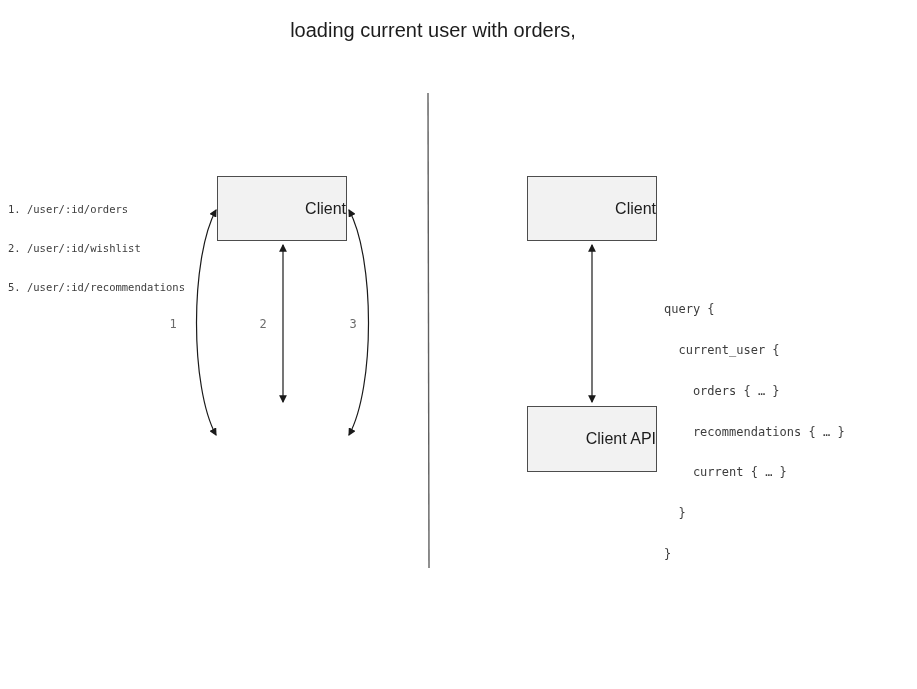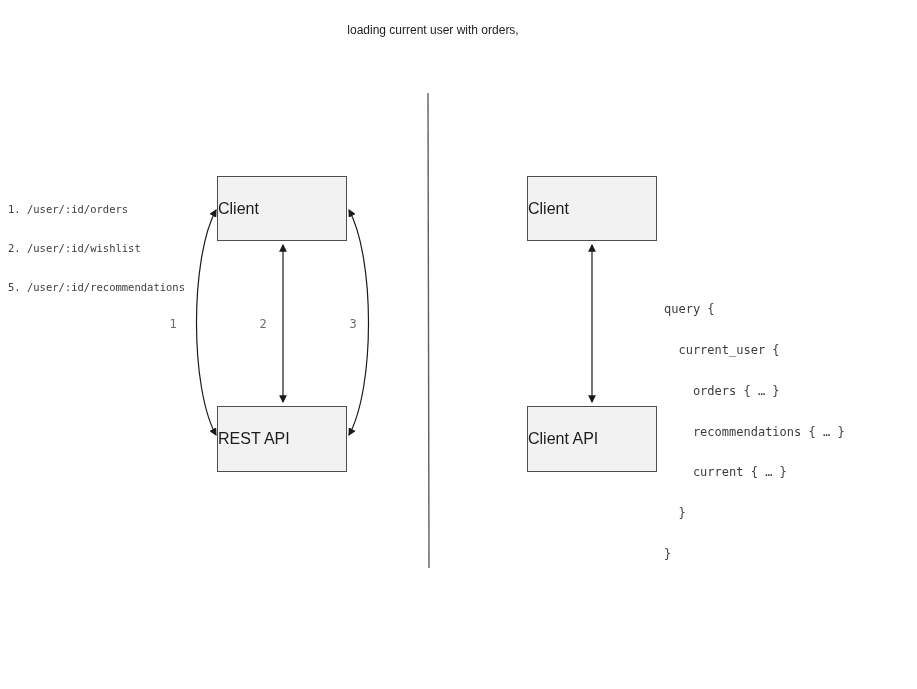--- a/index.html
+++ b/index.html
@@ -13,33 +13,33 @@
     width: 917px;
     height: 689px;
     background: #ffffff;
     overflow: hidden;
   }
   .abs { position: absolute; }
   .title {
     top: 21px;
     left: 433px;
     transform: translateX(-50%);
-    font-size: 12px;
+    font-size: 20px;
     line-height: 19px;
     color: #1c1c1c;
     white-space: nowrap;
   }
   .node-box {
     width: 130px;
     height: 65px;
     background: #f2f2f2;
     border: 1px solid #4d4d4d;
     display: flex;
     align-items: center;
-    justify-content: flex-start;
+    justify-content: flex-end;
     font-size: 16px;
     color: #1c1c1c;
     box-sizing: border-box;
   }
   .mono {
     font-family: "DejaVu Sans Mono", "Liberation Mono", monospace;
     color: #3d3d3d;
   }
   .endpoint-list {
     left: 8px;
@@ -98,23 +98,20 @@
 
   <div class="abs mono endpoint-list">
     <div>1. /user/:id/orders</div>
     <div>2. /user/:id/wishlist</div>
     <div>5. /user/:id/recommendations</div>
   </div>
 
   <div class="abs node-box" style="left:217px; top:176px;">
     <span>Client</span>
   </div>
-  <div class="abs node-box" style="left:217px; top:406px; height:66px;">
-    <span>REST API</span>
-  </div>
 
   <div class="abs arrow-num" style="left:162px; top:317px;">1</div>
   <div class="abs arrow-num" style="left:252px; top:317px;">2</div>
   <div class="abs arrow-num" style="left:342px; top:317px;">3</div>
 
   <div class="abs node-box" style="left:527px; top:176px;">
     <span>Client</span>
   </div>
   <div class="abs node-box" style="left:527px; top:406px; height:66px;">
     <span>Client API</span>

